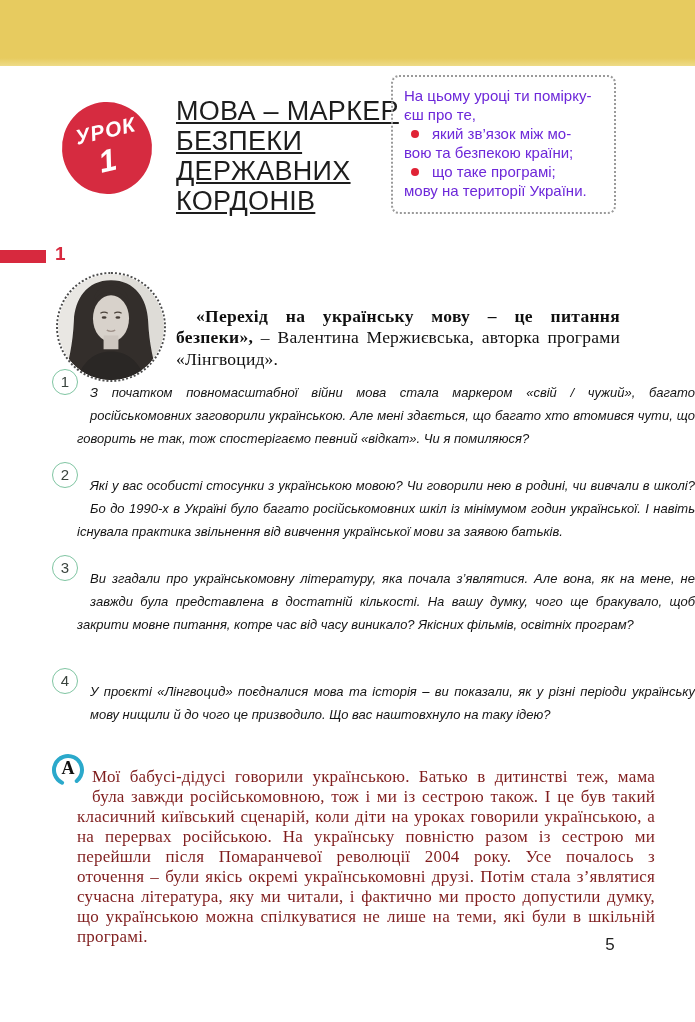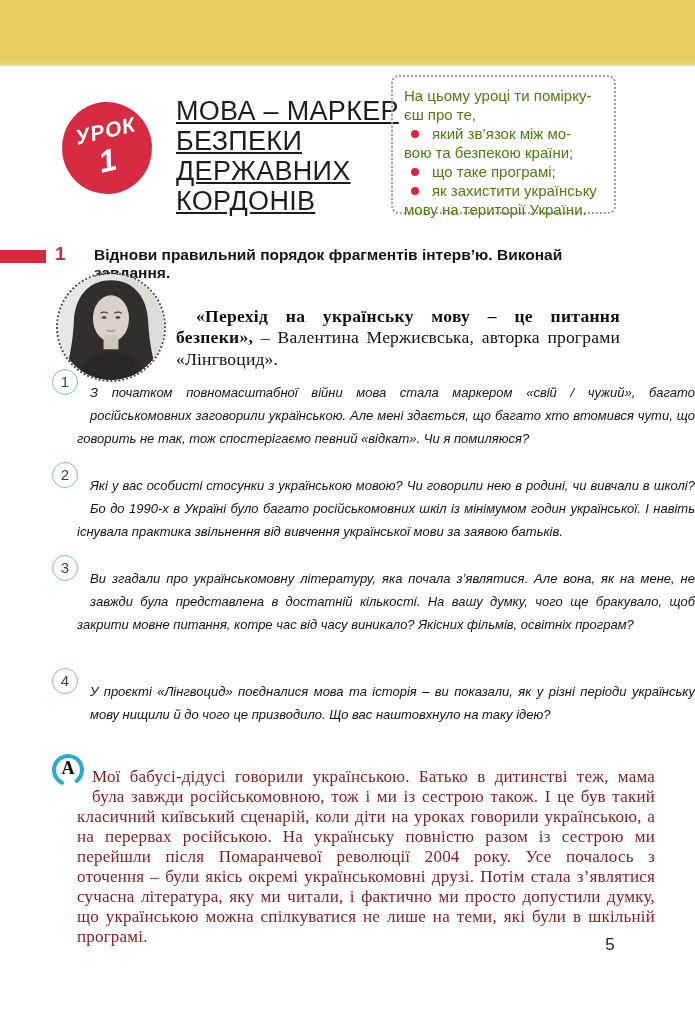--- a/index.html
+++ b/index.html
@@ -15,21 +15,21 @@
     align-items:center;justify-content:center;color:#fff;transform:rotate(-4deg);}
   .lesson-label{font-style:italic;font-size:21px;font-weight:bold;
     letter-spacing:1px;transform:rotate(-9deg);line-height:1;}
   .lesson-number{font-style:italic;font-size:31px;font-weight:bold;
     transform:rotate(-9deg);line-height:1;margin-top:4px;}
   .title{position:absolute;left:176px;top:96px;font-size:27px;line-height:30px;
     color:#1d1d1d;letter-spacing:.3px;text-decoration:underline;}
   
   .objectives-box{position:absolute;left:391px;top:75px;width:225px;height:139px;
     box-sizing:border-box;border:2px dotted #9a9a9a;border-radius:8px;
-    padding:9px 6px 6px 11px;font-size:15px;line-height:19px;color:#4d7c0f;}
+    padding:9px 6px 6px 11px;font-size:15px;line-height:19px;color:#6d28d9;}
   .obj-line{position:relative;}
   .obj-line.with-dot{padding-left:28px;}
   .dot{position:absolute;left:7px;top:6px;width:8px;height:8px;border-radius:50%;
     background:#e02336;}
   
   .task-marker-bar{position:absolute;left:0;top:250px;width:46px;height:13px;background:#d7293e;}
   .task-number{position:absolute;left:55px;top:243px;font-size:19px;font-weight:bold;color:#d7293e;}
   .task-text{position:absolute;left:94px;top:246px;width:540px;font-size:15.5px;
     font-weight:bold;color:#131313;}
   
@@ -81,27 +81,25 @@
     <div>ДЕРЖАВНИХ</div>
     <div>КОРДОНІВ</div>
   </div>
 
   <div class="objectives-box">
     <div class="obj-line"><span>На цьому уроці ти помірку-</span></div>
     <div class="obj-line"><span>єш про те,</span></div>
     <div class="obj-line with-dot"><span class="dot"></span><span>який зв’язок між мо-</span></div>
     <div class="obj-line"><span>вою та безпекою країни;</span></div>
     <div class="obj-line with-dot"><span class="dot"></span><span>що таке програмі;</span></div>
-    <div class="obj-line with-dot"><span class="dot"></span><span>як захистити українську</span></div>
     <div class="obj-line"><span>мову на території України.</span></div>
   </div>
 
   <div class="task-marker-bar"></div>
   <div class="task-number">1</div>
-  <div class="task-text">Віднови правильний порядок фрагментів інтерв’ю. Виконай завдання.</div>
 
   <div class="photo">
     <svg viewBox="0 0 100 100">
       <defs>
           <clipPath id="pc">
             <circle cx="50" cy="50" r="50"></circle>
           </clipPath>
         </defs>
       <g clip-path="url(#pc)">
         <rect width="100" height="100" fill="#e9e7e3"></rect>

